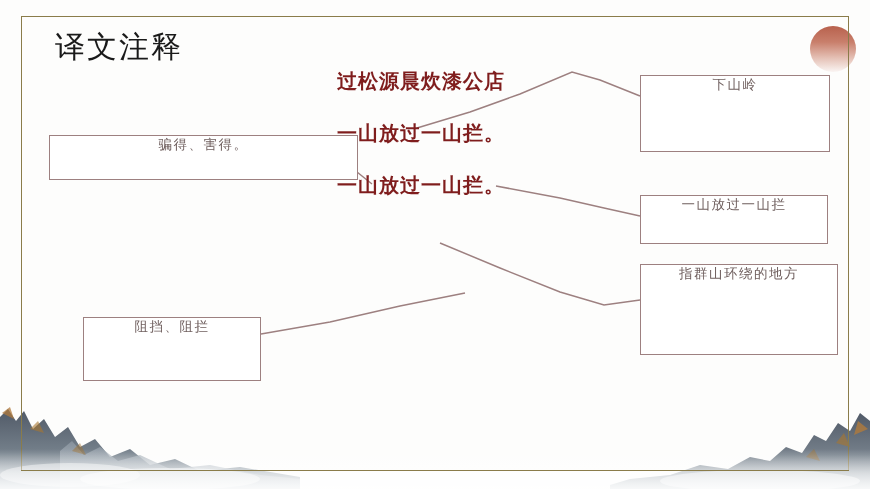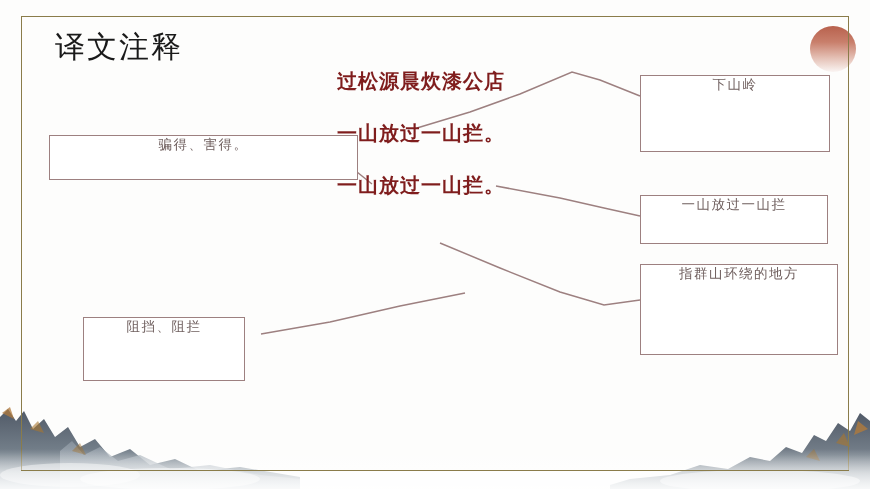--- a/index.html
+++ b/index.html
@@ -104,21 +104,21 @@
     z-index: 8;
   }
   .note-box span {
     font-size: 13.5px;
     color: #6f5f5e;
     letter-spacing: 1.5px;
     white-space: nowrap;
   }
 
   #box-pian  { left: 49px;  top: 135px; width: 309px; height: 45px; }
-  #box-zu    { left: 83px;  top: 317px; width: 162px; height: 64px; }
+  #box-zu    { left: 83px;  top: 317px; width: 178px; height: 64px; }
   #box-xia   { left: 640px; top: 75px;  width: 190px; height: 77px; }
   #box-bai   { left: 640px; top: 195px; width: 188px; height: 49px; }
   #box-zhi   { left: 640px; top: 264px; width: 198px; height: 91px; }
 
   
   .connectors {
     position: absolute;
     left: 0; top: 0;
     width: 870px; height: 489px;
     z-index: 7;

